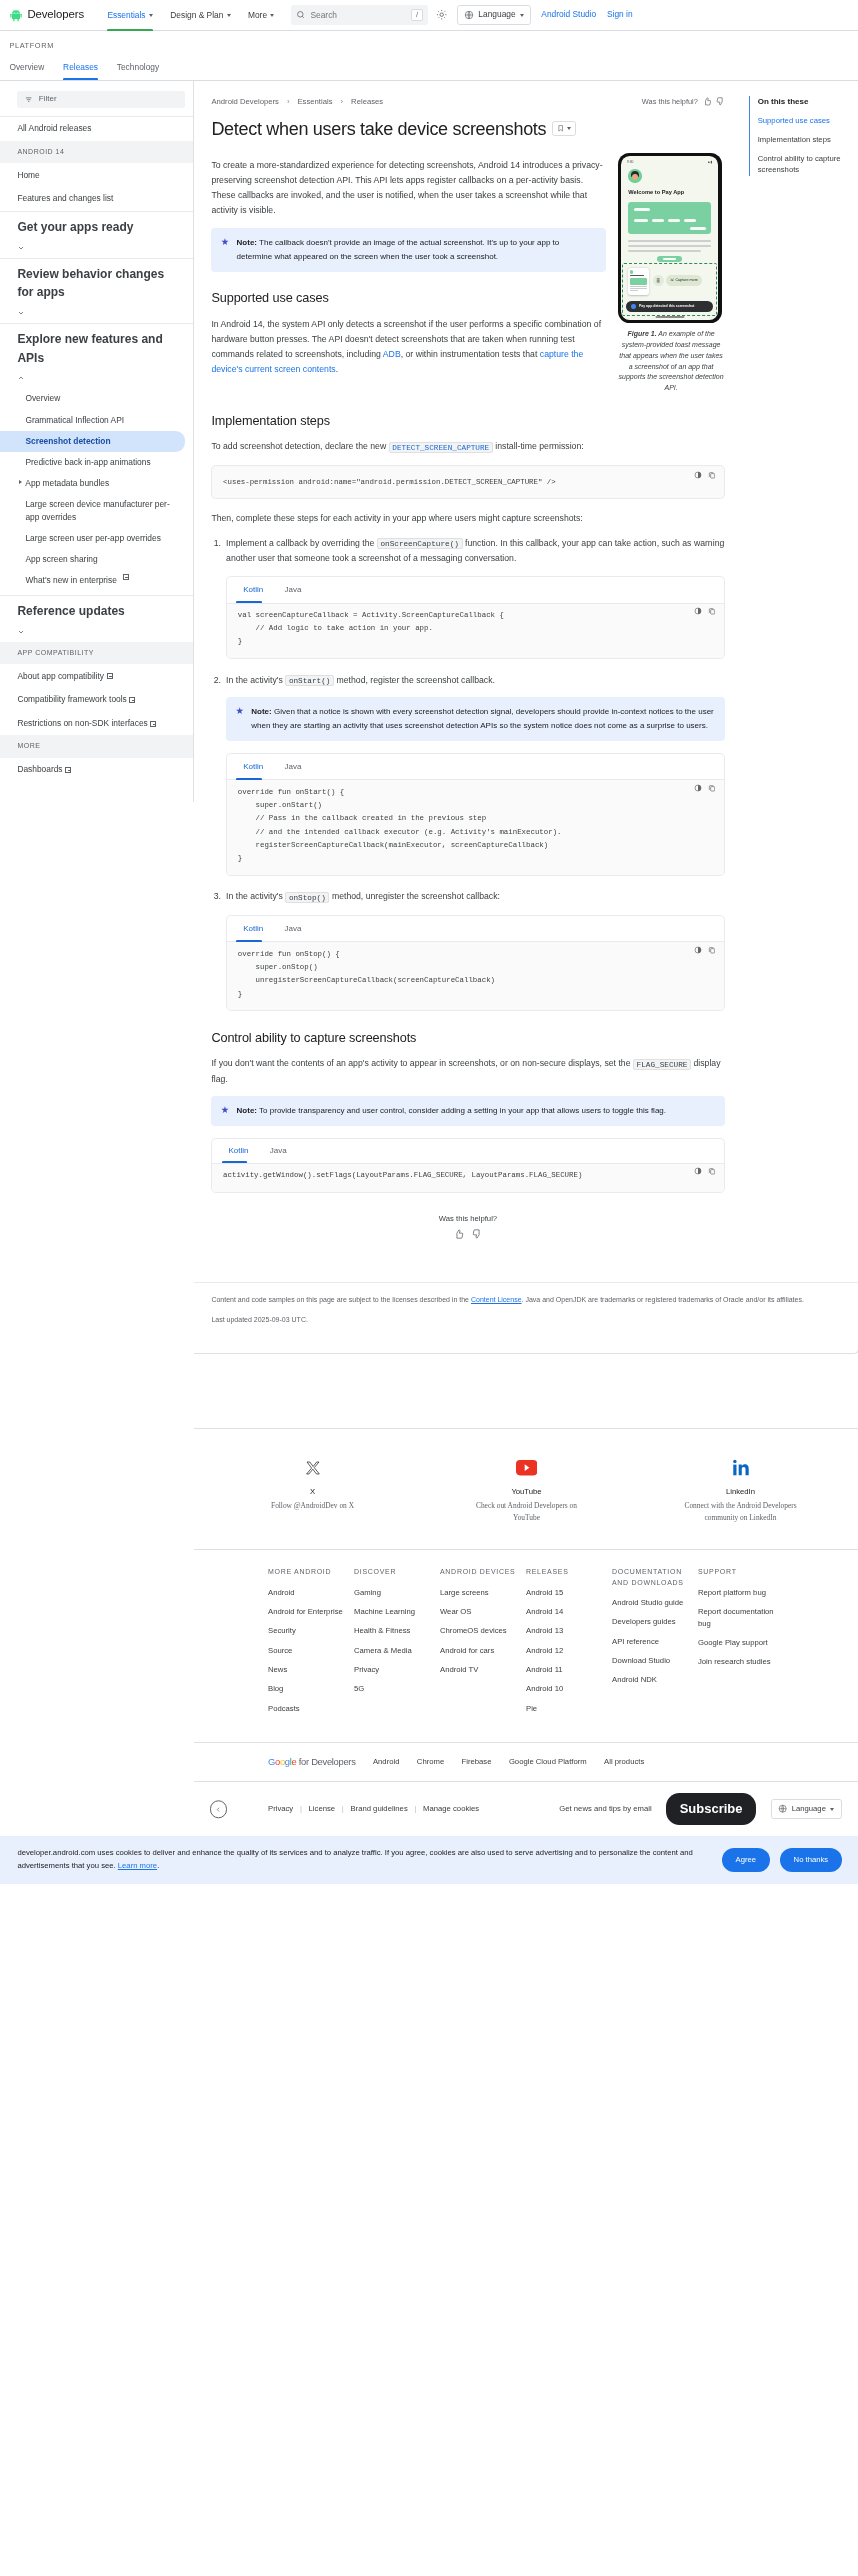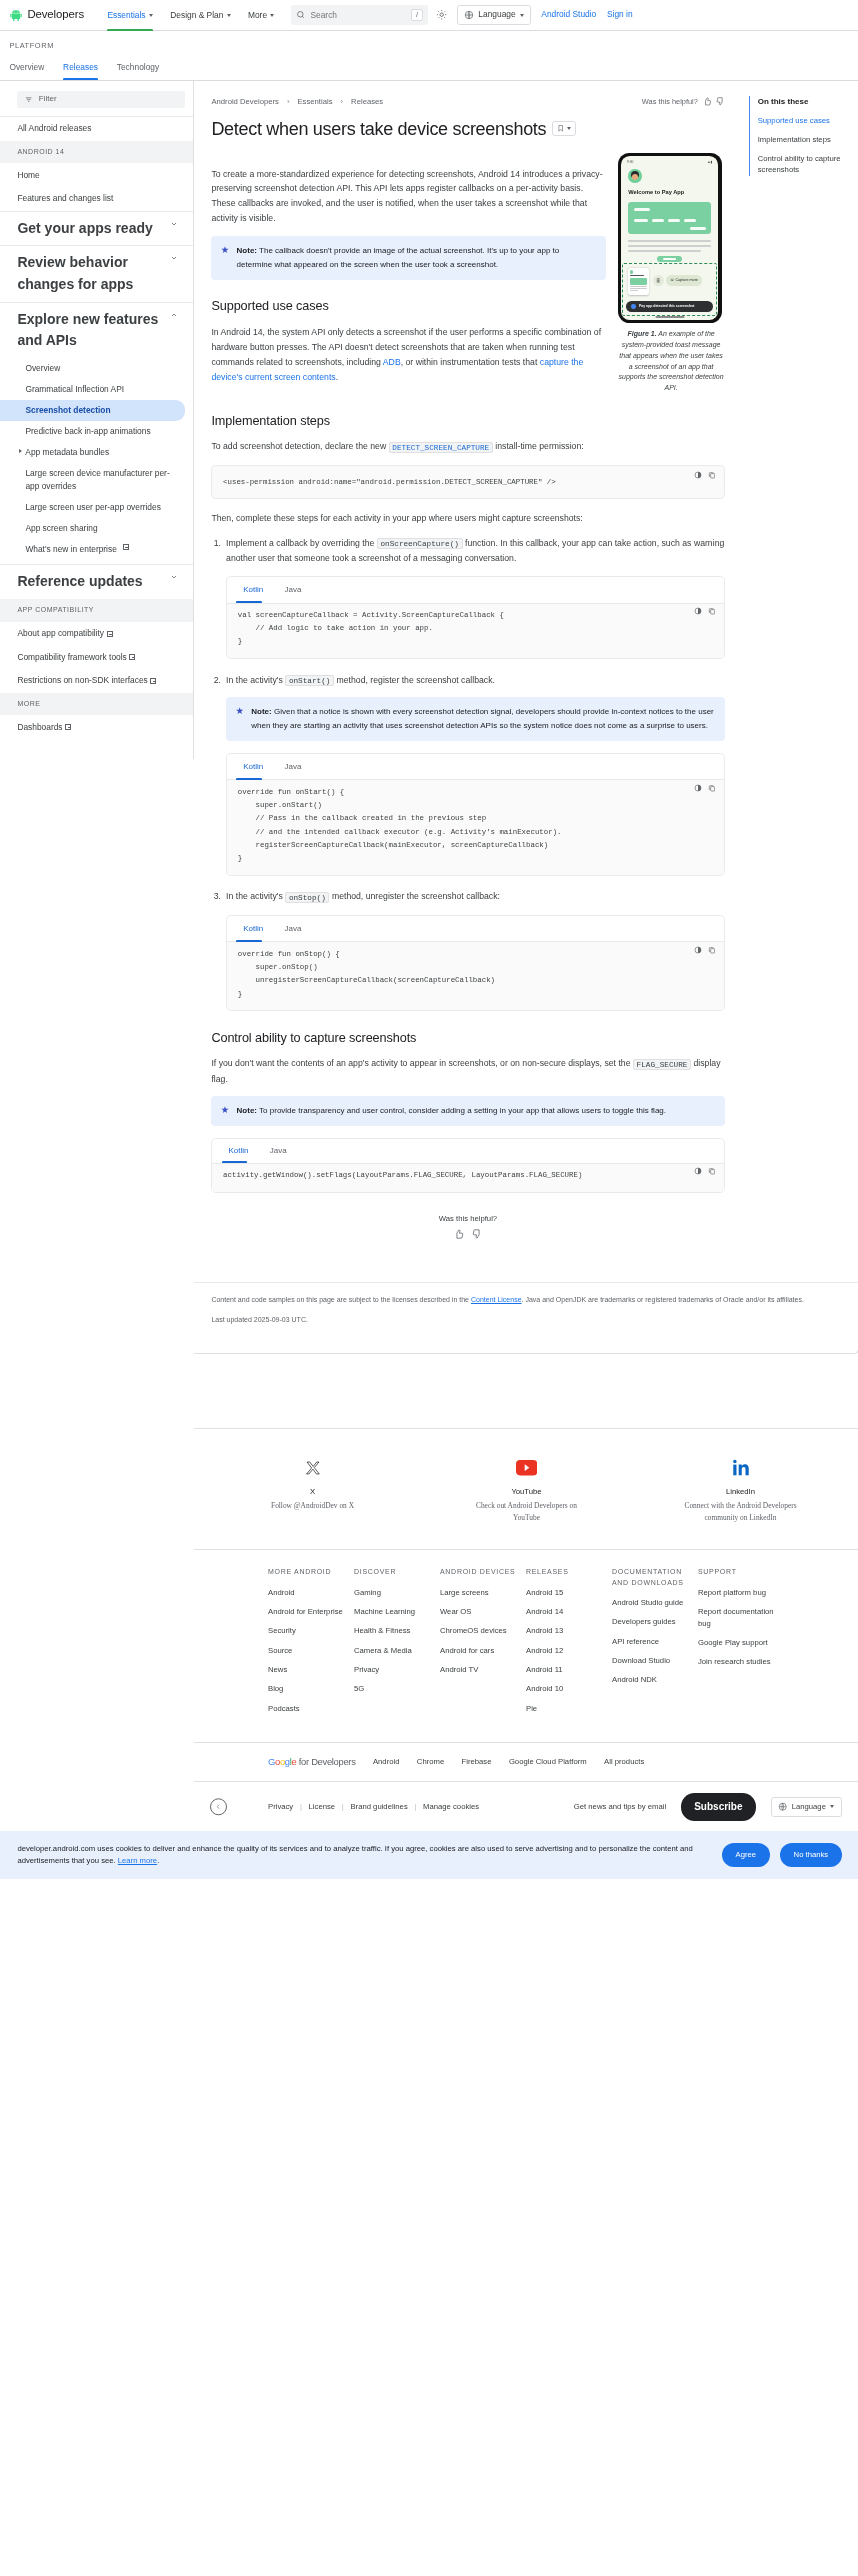--- a/index.html
+++ b/index.html
@@ -39,21 +39,21 @@
   .shell { display:flex; align-items:flex-start; }
   .sidebar { width:194px; flex:0 0 194px; border-right:0.7px solid #e0e0e0; padding-bottom:20px; background:#fff; }
   .content { flex:1; min-width:0; }
 
   
   .filterwrap { padding:9.4px 8px 8px 17.4px; }
   .filterbox { background:#f1f3f4; border-radius:2.7px; height:17.4px; display:flex; align-items:center; gap:6px; padding:0 8px; font-size:8px; color:#5f6368; }
   .snav-sep { border-top:0.7px solid #e8eaed; }
   .snav-item { padding:5.3px 14.7px 5.3px 17.4px; font-size:8.4px; color:#3c4043; cursor:pointer; display:flex; align-items:center; justify-content:space-between; gap:5.3px; }
   .snav-head { padding:6px 14.7px 6px 17.4px; font-size:7px; letter-spacing:0.5px; color:#5f6368; background:#f1f3f4; font-weight:500; }
-  .snav-group { padding:6px 14.7px 6px 17.4px; font-size:14px; color:#3c4043; font-weight:700; cursor:pointer; display:flex; align-items:flex-start; justify-content:space-between; gap:5.3px; }
+  .snav-group { padding:6px 14.7px 6px 17.4px; font-size:12px; color:#3c4043; font-weight:700; cursor:pointer; display:flex; align-items:flex-start; justify-content:space-between; gap:5.3px;flex-direction:column; }
   .snav-sub { padding:4px 14.7px 4px 25.4px; font-size:8.4px; color:#3c4043; cursor:pointer; display:flex; align-items:flex-start; gap:3.3px; }
   .snav-sub.sel { background:#d2e3fc; color:#174ea6; font-weight:700; border-radius:0 9.4px 9.4px 0; margin-right:8px; }
   .chev { flex:0 0 auto; margin-top:2px; }
   .extlink { display:inline-block; width:6px; height:6px; border:0.8px solid #5f6368; position:relative; margin-left:2.7px; top:0.7px; }
   .extlink:after { content:""; position:absolute; left:1.3px; top:2px; width:3.3px; height:0.8px; background:#5f6368; }
   .tri { width:0;height:0;border-top:2.3px solid transparent;border-bottom:2.3px solid transparent;border-left:3px solid #5f6368; margin-top:3.3px; }
 
   
   .card { border:0.7px solid #e0e0e0; border-left:0; border-top:0; border-radius:0 0 5.3px 0; margin:0; padding:0; }
   .artrow { display:flex; }
@@ -62,21 +62,21 @@
 
   .bcrow { display:flex; align-items:flex-start; justify-content:space-between; gap:8px; }
   .breadcrumb { font-size:7.7px; color:#5f6368; display:flex; align-items:center; gap:8px; flex-wrap:wrap; }
   .bc-sep { color:#80868b; }
   .helpful-top { display:flex; align-items:center; gap:4.7px; font-size:7.4px; color:#5f6368; white-space:nowrap; }
   .thumb { width:8.7px; height:8.7px; cursor:pointer; }
 
   h1.title { font-size:18px; line-height:1.25; color:#202124; font-weight:400; letter-spacing:-0.3px; margin:10.7px 0 9.4px; display:flex; align-items:center; flex-wrap:wrap; gap:5.3px; }
   .bookmark-btn { display:inline-flex; align-items:center; gap:2.7px; border:0.7px solid #dadce0; border-radius:2.7px; padding:2px 4px; height:15.4px; cursor:pointer; margin-bottom:2.7px; }
 
-  .body-wrap { display:flex; gap:12px; align-items:flex-end; }
+  .body-wrap { display:flex; gap:12px; align-items:center; }
   .bodycol { flex:1; min-width:0; }
   p { font-size:8.7px; line-height:1.72; color:#3c4043; margin:0 0 9.4px; }
   h2 { font-size:12.7px; font-weight:500; color:#202124; margin:17.4px 0 8px; letter-spacing:-0.1px; }
 
   .note { background:#e8f0fe; border-radius:4px; padding:8px 9.4px; display:flex; gap:7.4px; margin:9.4px 0 12px; }
   .note-star { color:#3c4fc4; font-size:9.4px; line-height:1.3; flex:0 0 auto; }
   .note-txt { font-size:8px; line-height:1.75; color:#202124; }
   .note-txt b { color:#202124; }
 
   code.inline { font-family:"Liberation Mono", monospace; font-size:7.7px; background:#f1f3f4; border:0.7px solid #e0e0e0; border-radius:2px; padding:0.7px 2.7px; color:#1967d2; white-space:nowrap; }
@@ -159,21 +159,21 @@
   .gfd { border-top:0.7px solid #e0e0e0; display:flex; align-items:center; gap:17.4px; padding:12px 17.4px 12px 74px; }
   .gfd-logo { font-size:9.4px; letter-spacing:-0.3px; }
   .gfd-logo .b{color:#4285f4}.gfd-logo .r{color:#ea4335}.gfd-logo .y{color:#fbbc05}.gfd-logo .g{color:#34a853}
   .gfd-logo .gray { color:#5f6368; }
   .gfd-link { font-size:7.7px; color:#3c4043; cursor:pointer; }
 
   .botbar { border-top:0.7px solid #e0e0e0; display:flex; align-items:center; padding:10.7px 17.4px 10.7px 74px; gap:6.7px; position:relative; }
   .bl { font-size:7.7px; color:#3c4043; cursor:pointer; }
   .pipe { color:#bdc1c6; font-size:7.7px; }
   .news { margin-left:auto; font-size:7.7px; color:#3c4043; margin-right:8px; }
-  .subs { background:#202124; color:#fff; border-radius:13.4px; padding:6px 13.4px; font-size:10px; font-weight:700; cursor:pointer; }
+  .subs { background:#202124; color:#fff; border-radius:13.4px; padding:6px 13.4px; font-size:13px; font-weight:700; cursor:pointer; }
   .langbtn2 { display:flex; align-items:center; gap:4px; border:0.7px solid #dadce0; border-radius:2.7px; height:20px; padding:0 6.7px; margin-left:8px; font-size:7.7px; color:#3c4043; cursor:pointer; }
   .collapse { position:absolute; left:16px; top:50%; transform:translateY(-50%); width:17.4px; height:17.4px; border:0.7px solid #5f6368; border-radius:50%; display:flex; align-items:center; justify-content:center; cursor:pointer; background:#fff; }
 
   .cookie { background:#e8f0fe; display:flex; align-items:center; padding:11.4px 17.4px; gap:10.7px; }
   .cookie-txt { font-size:7.7px; line-height:1.65; color:#202124; flex:1; }
   .cookie-txt a { text-decoration:underline; }
   .ck-btn { background:#1a73e8; color:#fff; border-radius:13.4px; padding:6px 13.4px; font-size:7.7px; cursor:pointer; white-space:nowrap; }
 </style>
 </head>
 <body>

